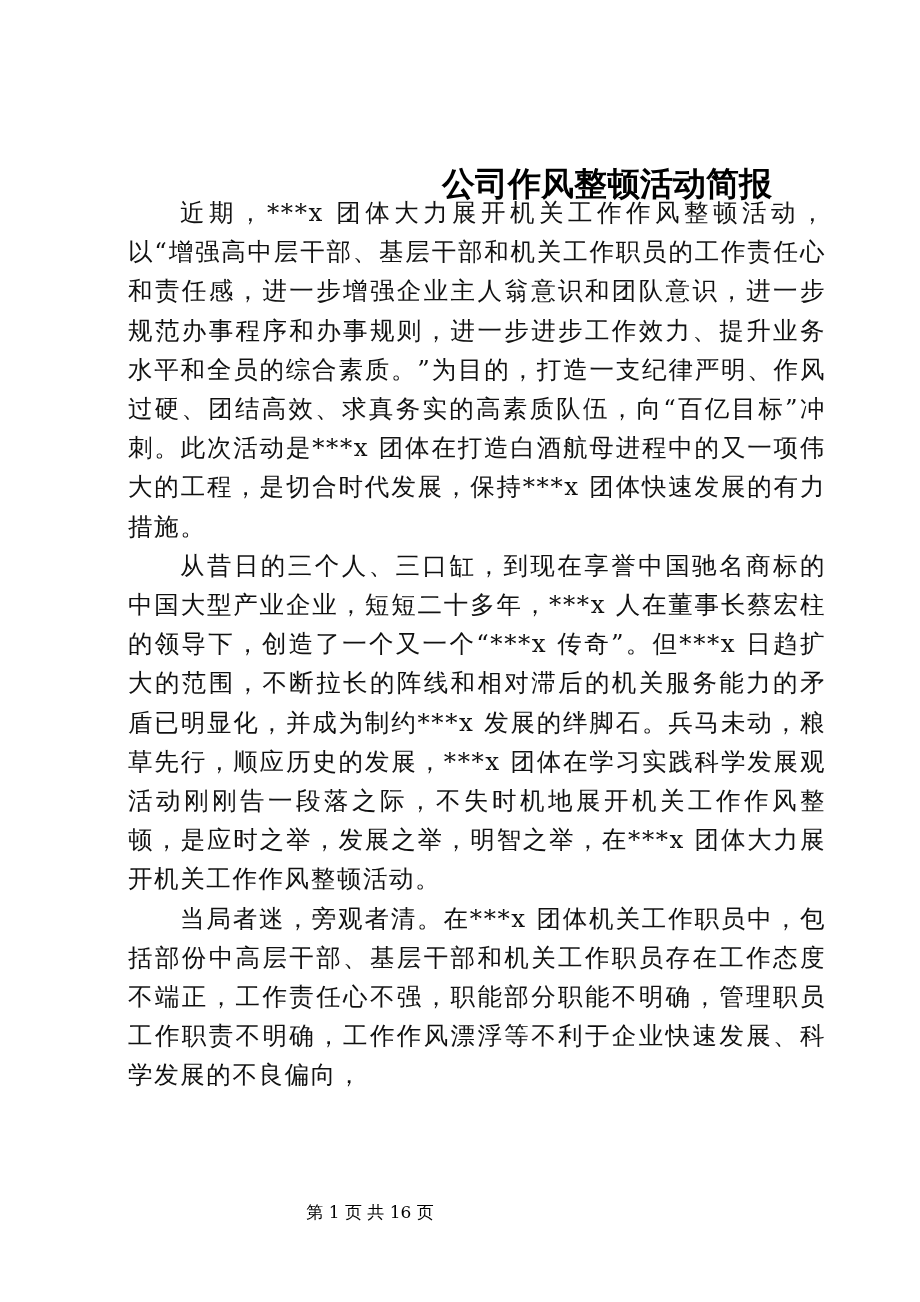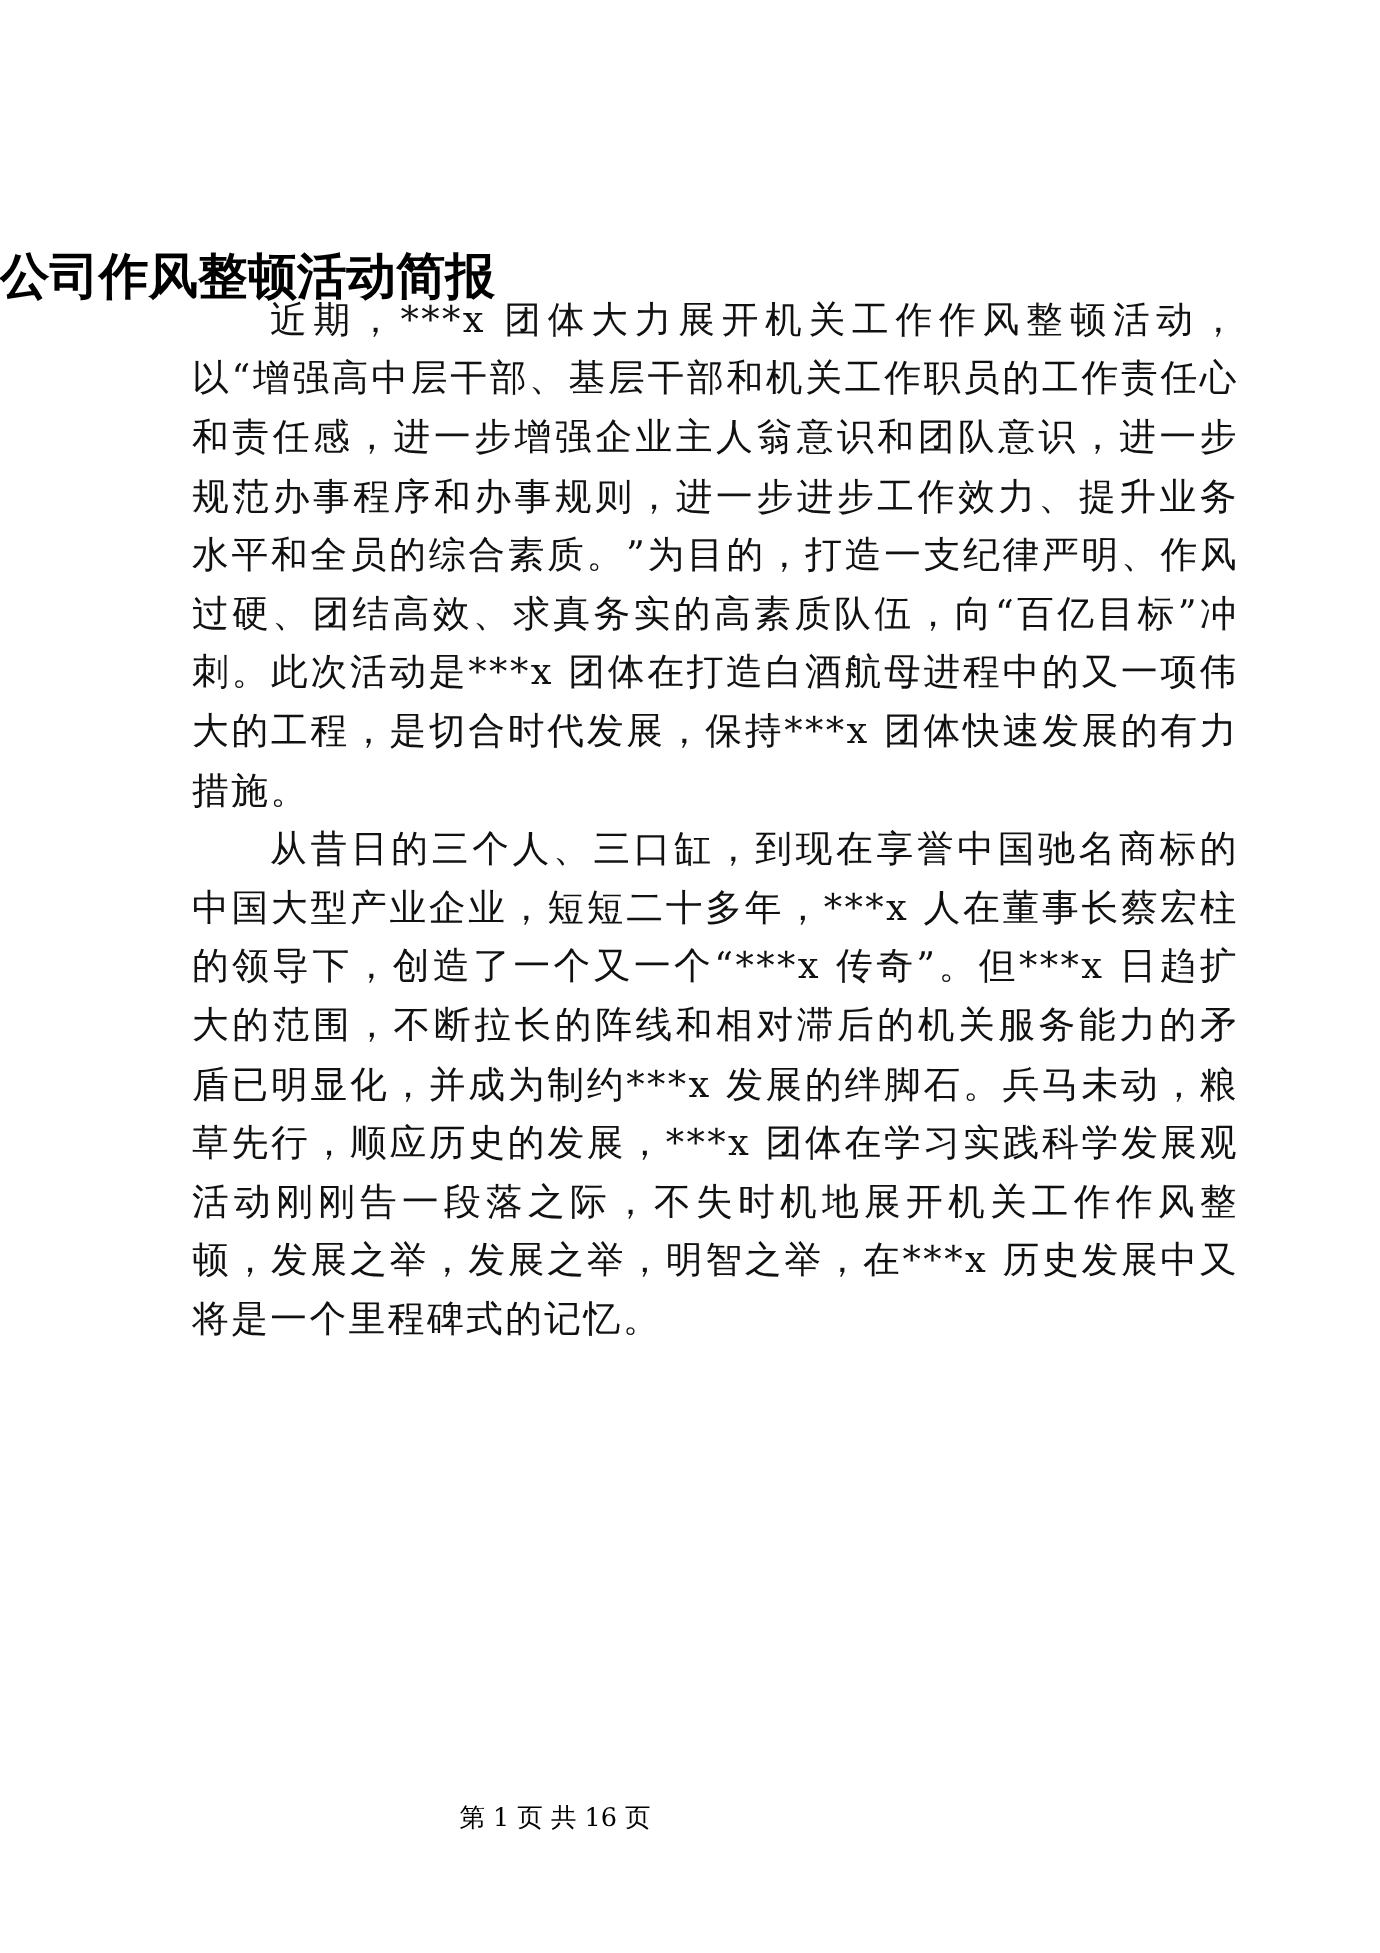--- a/index.html
+++ b/index.html
@@ -20,21 +20,21 @@
       left: 0; top: 0;
       width: 920px;
       height: 1302px;
       background: #ffffff;
     }
     .title {
       position: absolute;
       left: 0;
       width: 772px;
       top: 162px;
-      text-align: left;
+      text-align: right;
       font-family: "DejaVu Sans", "Liberation Sans", sans-serif;
       font-weight: bold;
       font-size: 33px;
       line-height: 44px;
       letter-spacing: 0px;
       color: #000;
     }
     .body-text {
       position: absolute;
       left: 128px;
@@ -77,18 +77,19 @@
 </head>
 <body>
 
 <div class="page">
 
 
   <div class="title">公司作风整顿活动简报</div>
 
   <div class="body-text">
     <p class="para">近期，***x 团体大力展开机关工作作风整顿活动，以“增强高中层干部、基层干部和机关工作职员的工作责任心和责任感，进一步增强企业主人翁意识和团队意识，进一步规范办事程序和办事规则，进一步进步工作效力、提升业务水平和全员的综合素质。”为目的，打造一支纪律严明、作风过硬、团结高效、求真务实的高素质队伍，向“百亿目标”冲刺。此次活动是***x 团体在打造白酒航母进程中的又一项伟大的工程，是切合时代发展，保持***x 团体快速发展的有力措施。</p>
-    <p class="para">从昔日的三个人、三口缸，到现在享誉中国驰名商标的中国大型产业企业，短短二十多年，***x 人在董事长蔡宏柱的领导下，创造了一个又一个“***x 传奇”。但***x 日趋扩大的范围，不断拉长的阵线和相对滞后的机关服务能力的矛盾已明显化，并成为制约***x 发展的绊脚石。兵马未动，粮草先行，顺应历史的发展，***x 团体在学习实践科学发展观活动刚刚告一段落之际，不失时机地展开机关工作作风整顿，发展之举，发展之举，明智之举，在***x 历史发展中又将是一个里程碑式的记忆。</p>
+    <p class="para">从昔日的三个人、三口缸，到现在享誉中国驰名商标的中国大型产业企业，短短二十多年，***x 人在董事长蔡宏柱的领导下，创造了一个又一个“***x 传奇”。但***x 日趋扩大的范围，不断拉长的阵线和相对滞后的机关服务能力的矛盾已明显化，并成为制约***x 发展的绊脚石。兵马未动，粮草先行，顺应历史的发展，***x 团体在学习实践科学发展观活动刚刚告一段落之际，不失时机地展开机关工作作风整顿，是应时之举，发展之举，明智之举，在***x 团体大力展开机关工作作风整顿活动。</p>
+    <p class="para">当局者迷，旁观者清。在***x 团体机关工作职员中，包括部份中高层干部、基层干部和机关工作职员存在工作态度不端正，工作责任心不强，职能部分职能不明确，管理职员工作职责不明确，工作作风漂浮等不利于企业快速发展、科学发展的不良偏向，</p>
   </div>
 
   <div class="footer">第 1 页  共 16 页</div>
 
 </div>
 
 </body></html>

